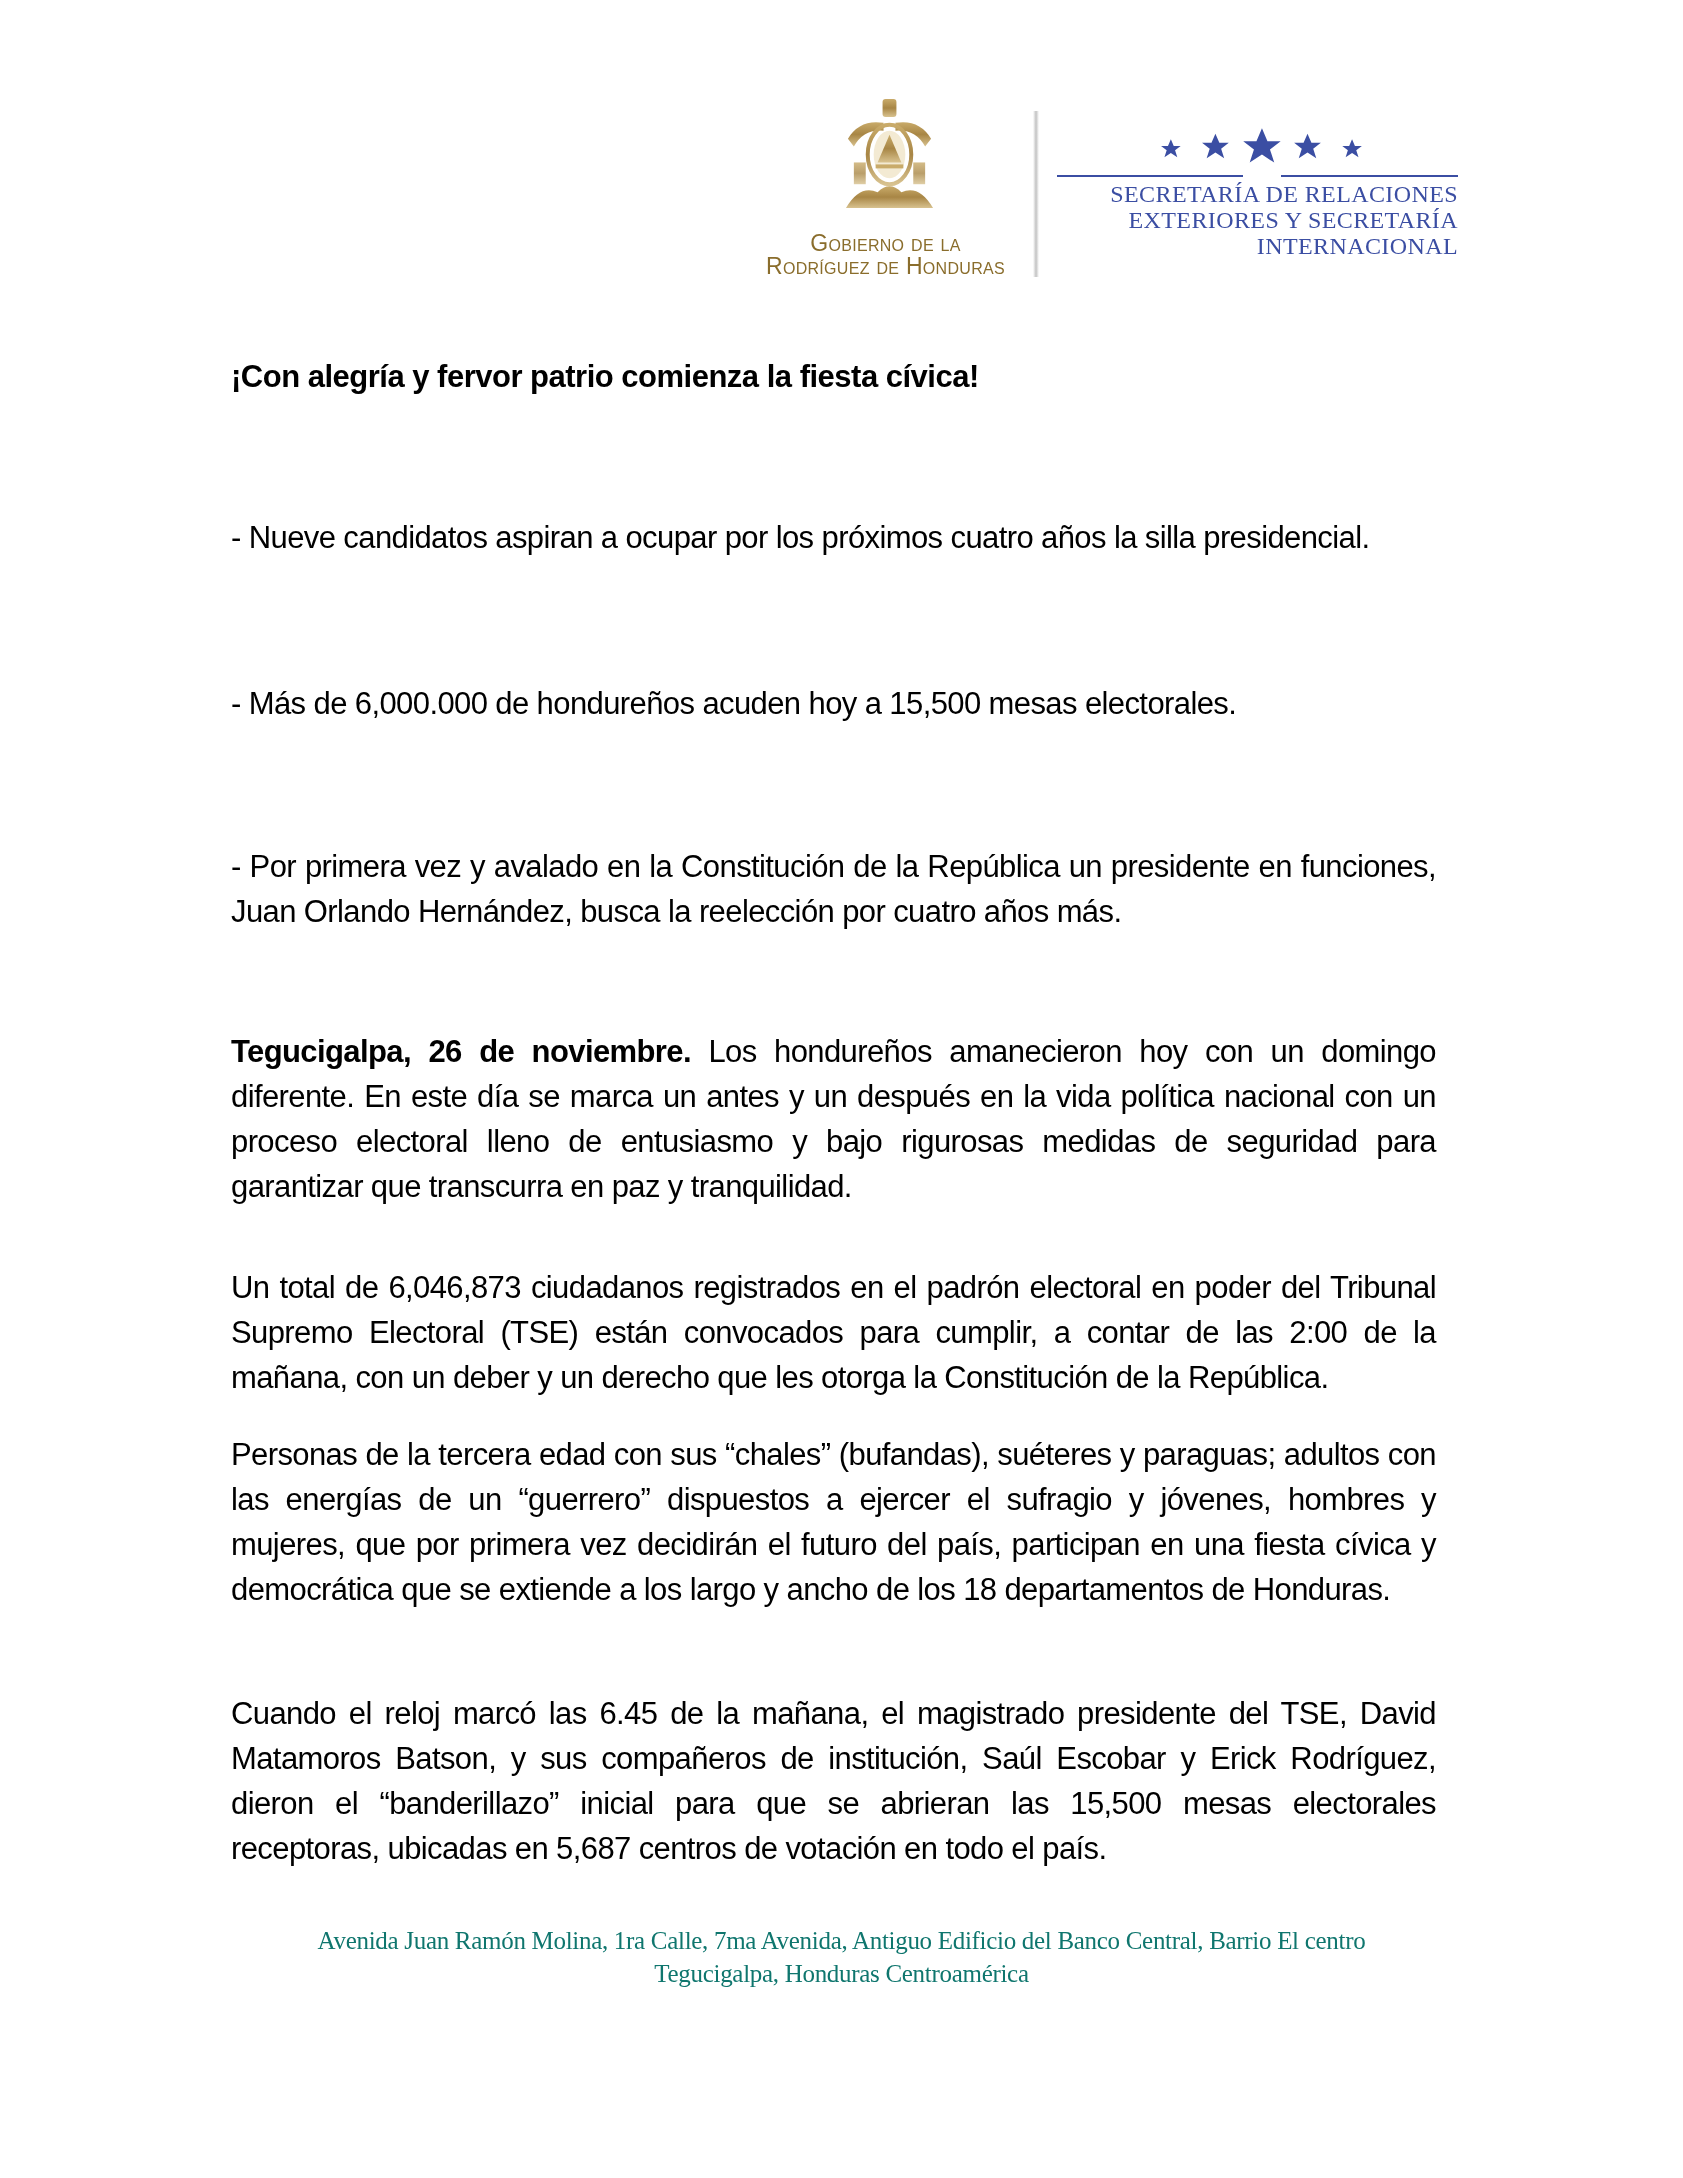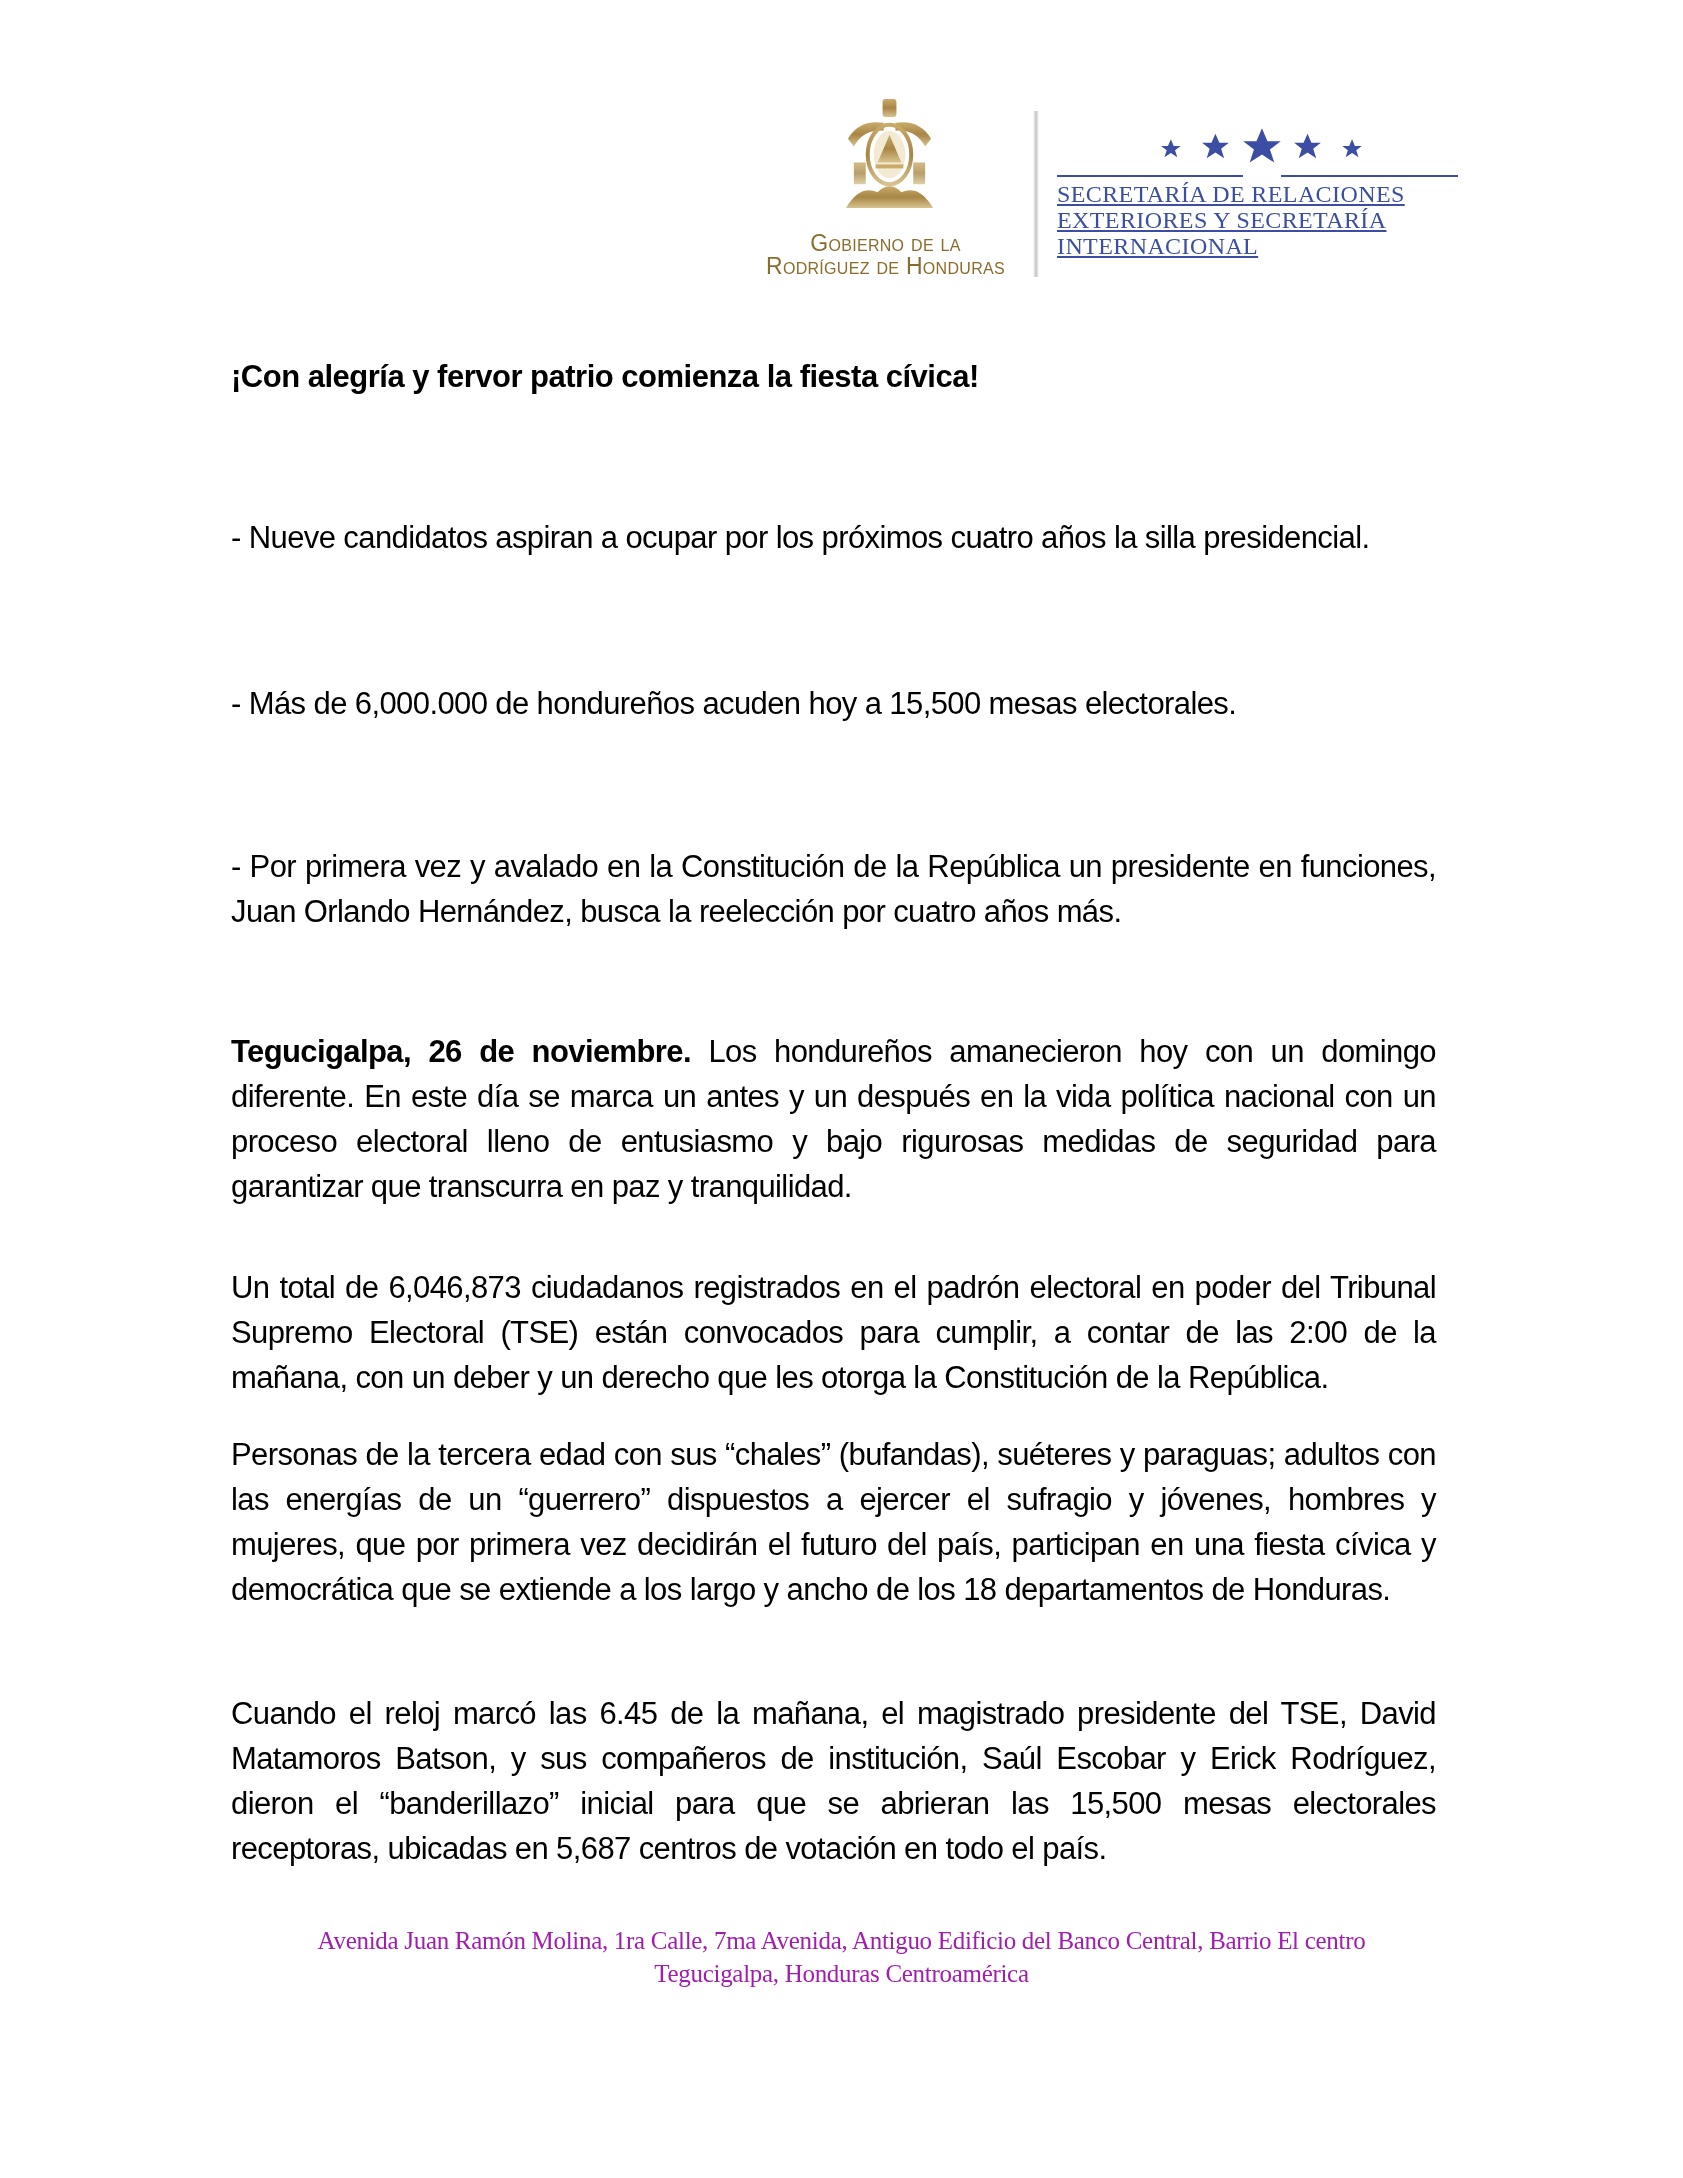--- a/index.html
+++ b/index.html
@@ -11,40 +11,40 @@
   .gov-text { left:752px; width:267px; text-align:center; font-family:Liberation Sans, sans-serif; color:#8a6d2c; font-variant:small-caps; letter-spacing:0.3px; }
   #gov-line1 { top:230px; font-size:23px; }
   #gov-line2 { top:253px; font-size:23px; }
 
   #divider { left:1033px; top:111px; width:6px; height:166px; background:linear-gradient(to right, rgba(0,0,0,0), rgba(120,120,120,0.45), rgba(0,0,0,0)); }
 
   
   #stars { left:1057px; top:127px; width:401px; height:40px; }
   #ministry-rule-left { left:1057px; top:175px; width:186px; height:2px; background:#3b4ea3; }
   #ministry-rule-right { left:1281px; top:175px; width:177px; height:2px; background:#3b4ea3; }
-  .ministry-text { left:1057px; width:401px; text-align:left; font-family:"Liberation Serif", serif; color:#3b4ea3; font-size:24px; letter-spacing:0.4px;text-decoration:underline; }
+  .ministry-text { left:1057px; width:401px; text-align:right; font-family:"Liberation Serif", serif; color:#3b4ea3; font-size:24px; letter-spacing:0.4px; }
   #ministry-line1 { top:181px; }
   #ministry-line2 { top:207px; }
   #ministry-line3 { top:233px; }
 
   
   .body-col { left:231px; width:1205px; }
   .txt { font-size:31px; line-height:45px; letter-spacing:-0.6px; transform-origin:left top; }
   #headline { top:354px; font-size:31px; font-weight:bold; letter-spacing:-0.5px; }
   #bullet1 { top:515px; }
   #bullet2 { top:681px; }
   #bullet3 { top:844px; text-align:justify; text-align-last:left; }
   #para1 { top:1029px; text-align:justify; }
   #para2 { top:1265px; text-align:justify; }
   #para3 { top:1432px; text-align:justify; }
   #para4 { top:1691px; text-align:justify; }
   .lead { font-weight:bold; }
 
   
-  .footer { left:178px; width:1327px; text-align:center; font-family:"Liberation Serif", serif; color:#a21caf; font-size:25px; letter-spacing:-0.3px; }
+  .footer { left:178px; width:1327px; text-align:center; font-family:"Liberation Serif", serif; color:#0f766e; font-size:25px; letter-spacing:-0.3px; }
   #footer-line1 { top:1927px; }
   #footer-line2 { top:1960px; }
 </style>
 </head>
 <body>
 
 <div class="abs" id="crest">
   <svg width="99" height="119" viewBox="0 0 100 120">
     <defs>
       <linearGradient id="gold" x1="0" y1="0" x2="0" y2="1">

